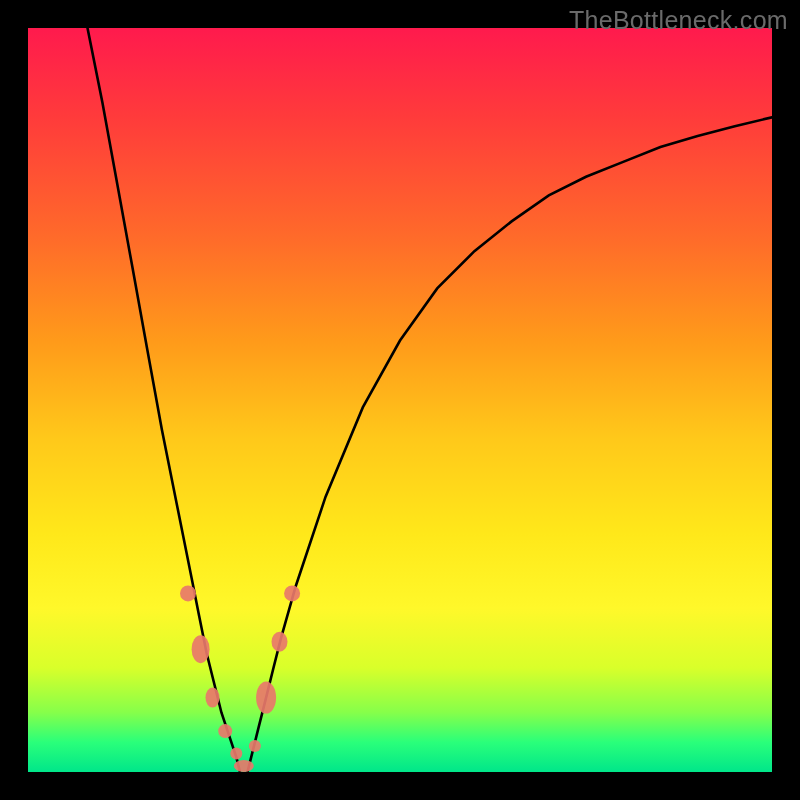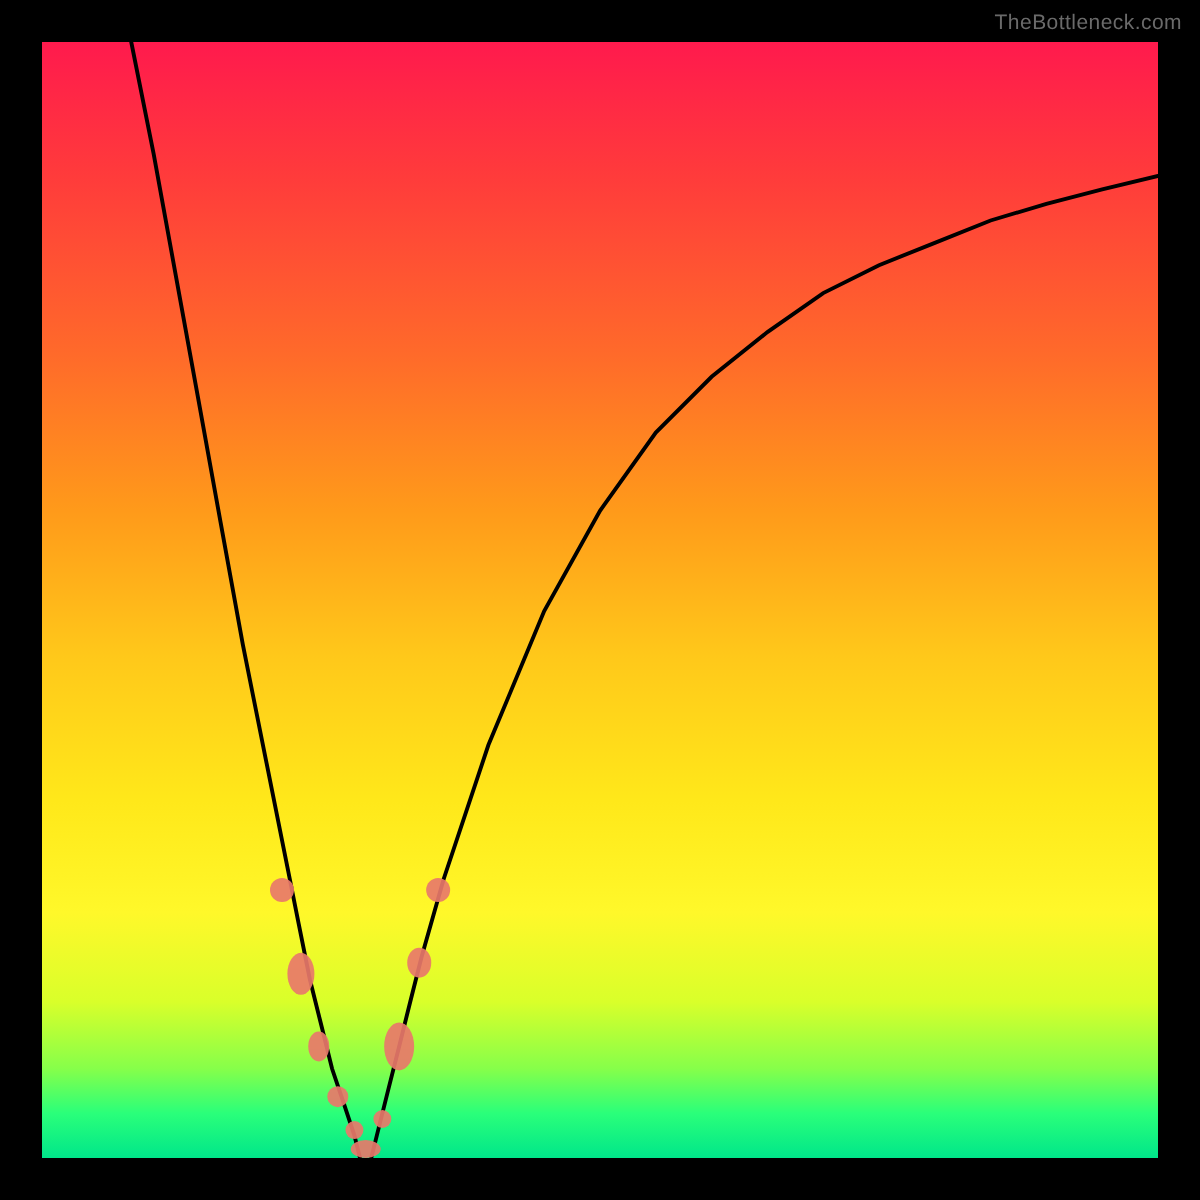--- a/index.html
+++ b/index.html
@@ -29,21 +29,21 @@
       #86ff4a 92%,
       #2aff7a 96%,
       #00e68a 100%
     );
   }
   .watermark {
     position: absolute;
     top: 6px;
     right: 12px;
     color: #6a6a6a;
-    font-size: 14px;
+    font-size: 25px;
     font-weight: 500;
     letter-spacing: 0.3px;
     user-select: none;
   }
   svg.curves {
     position: absolute;
     left: 0;
     top: 0;
   }
 </style>

